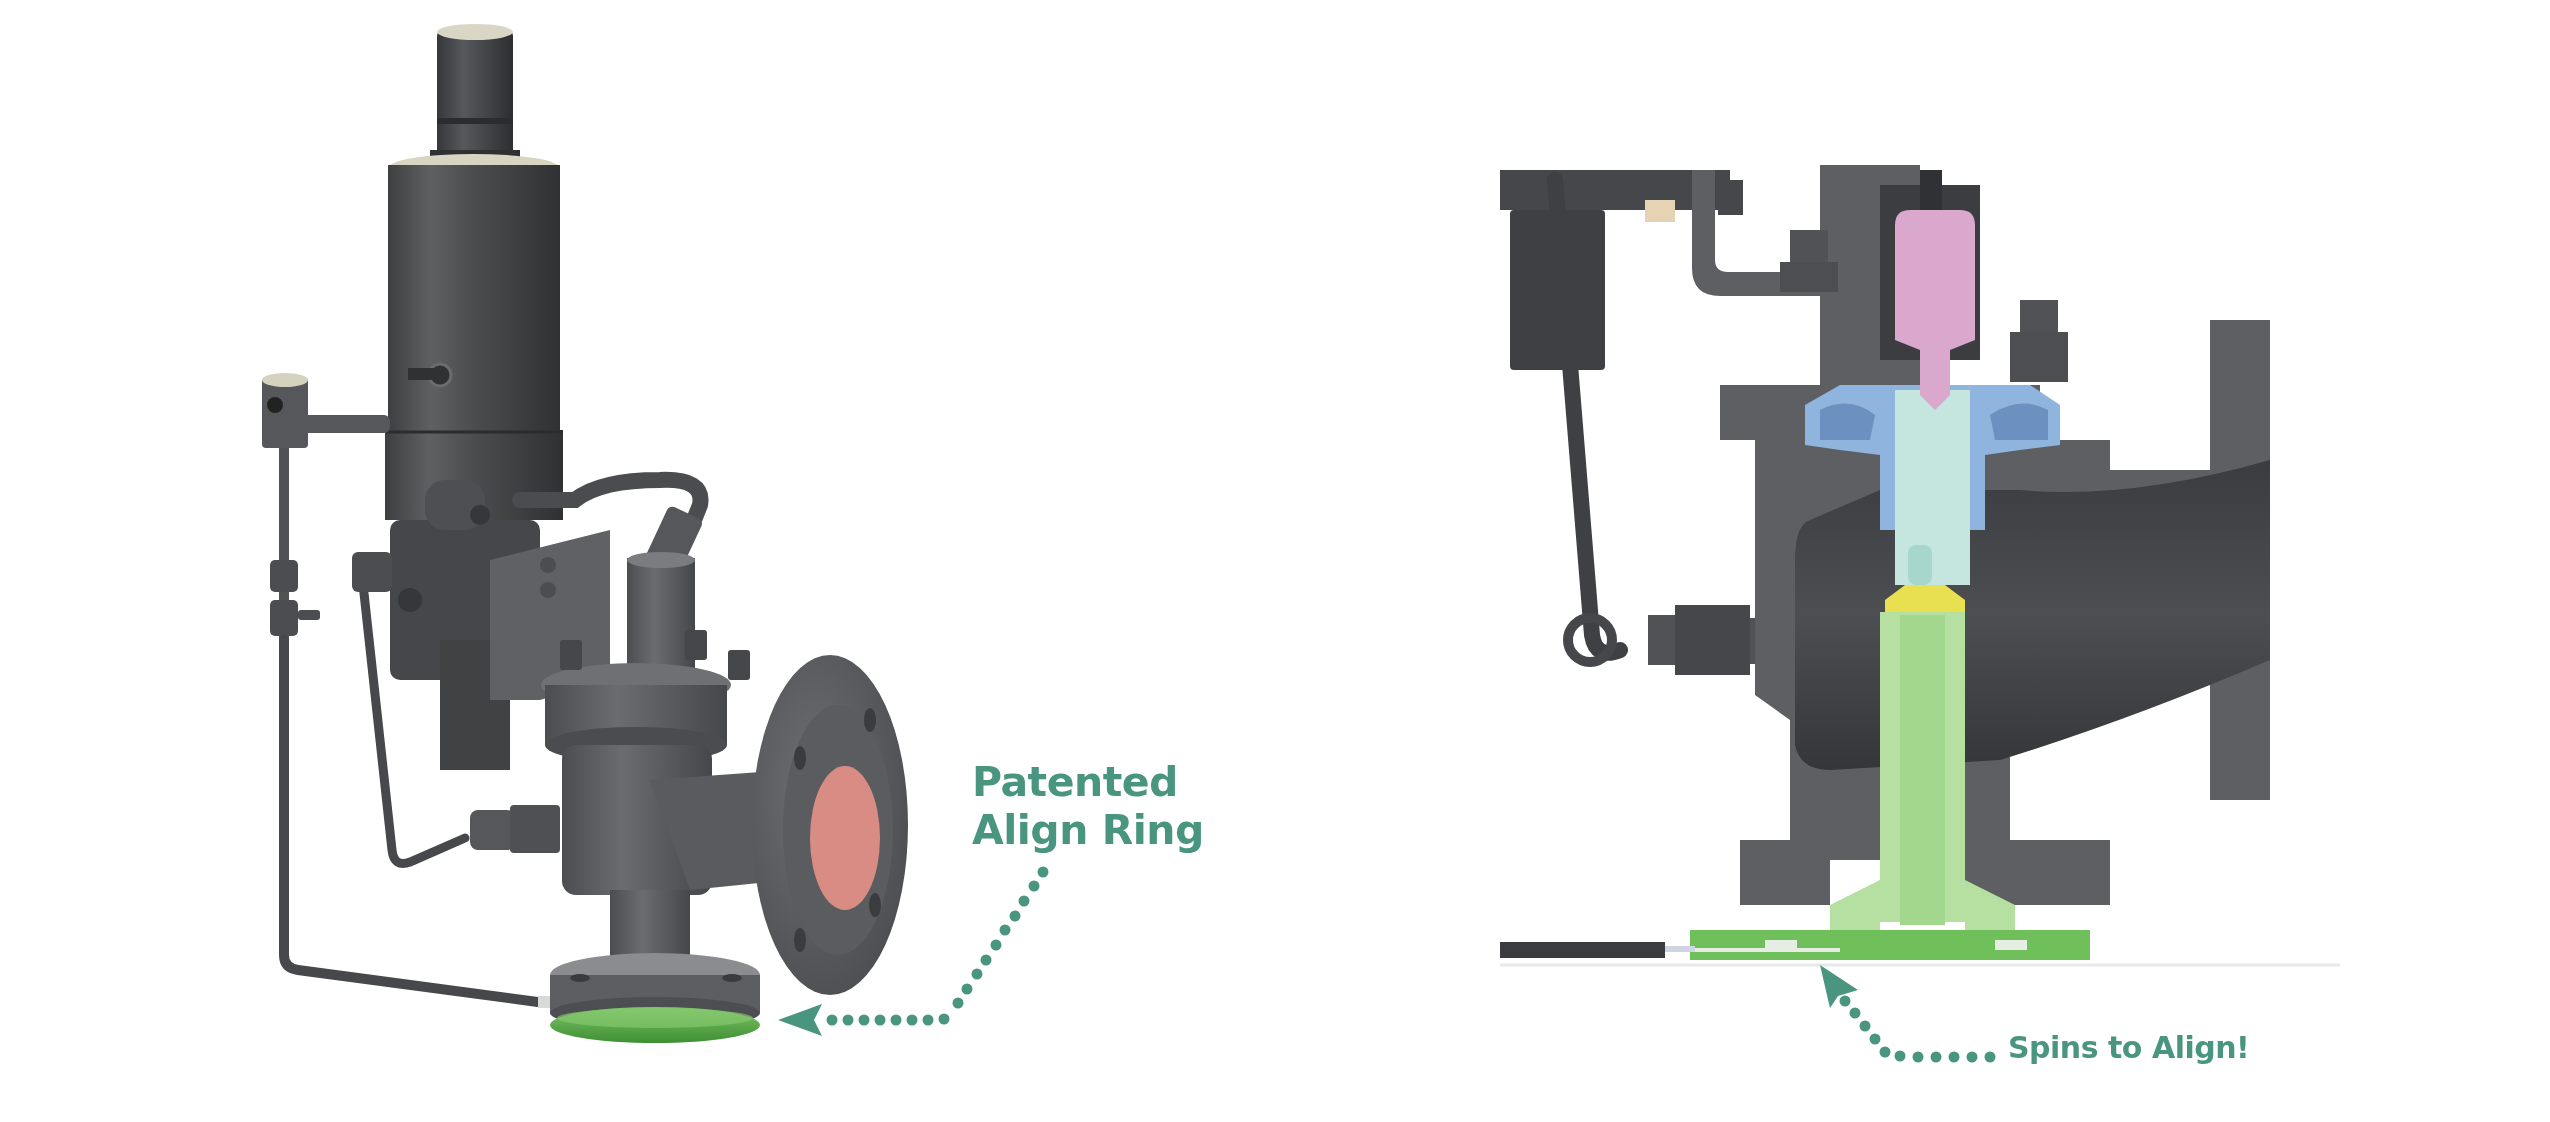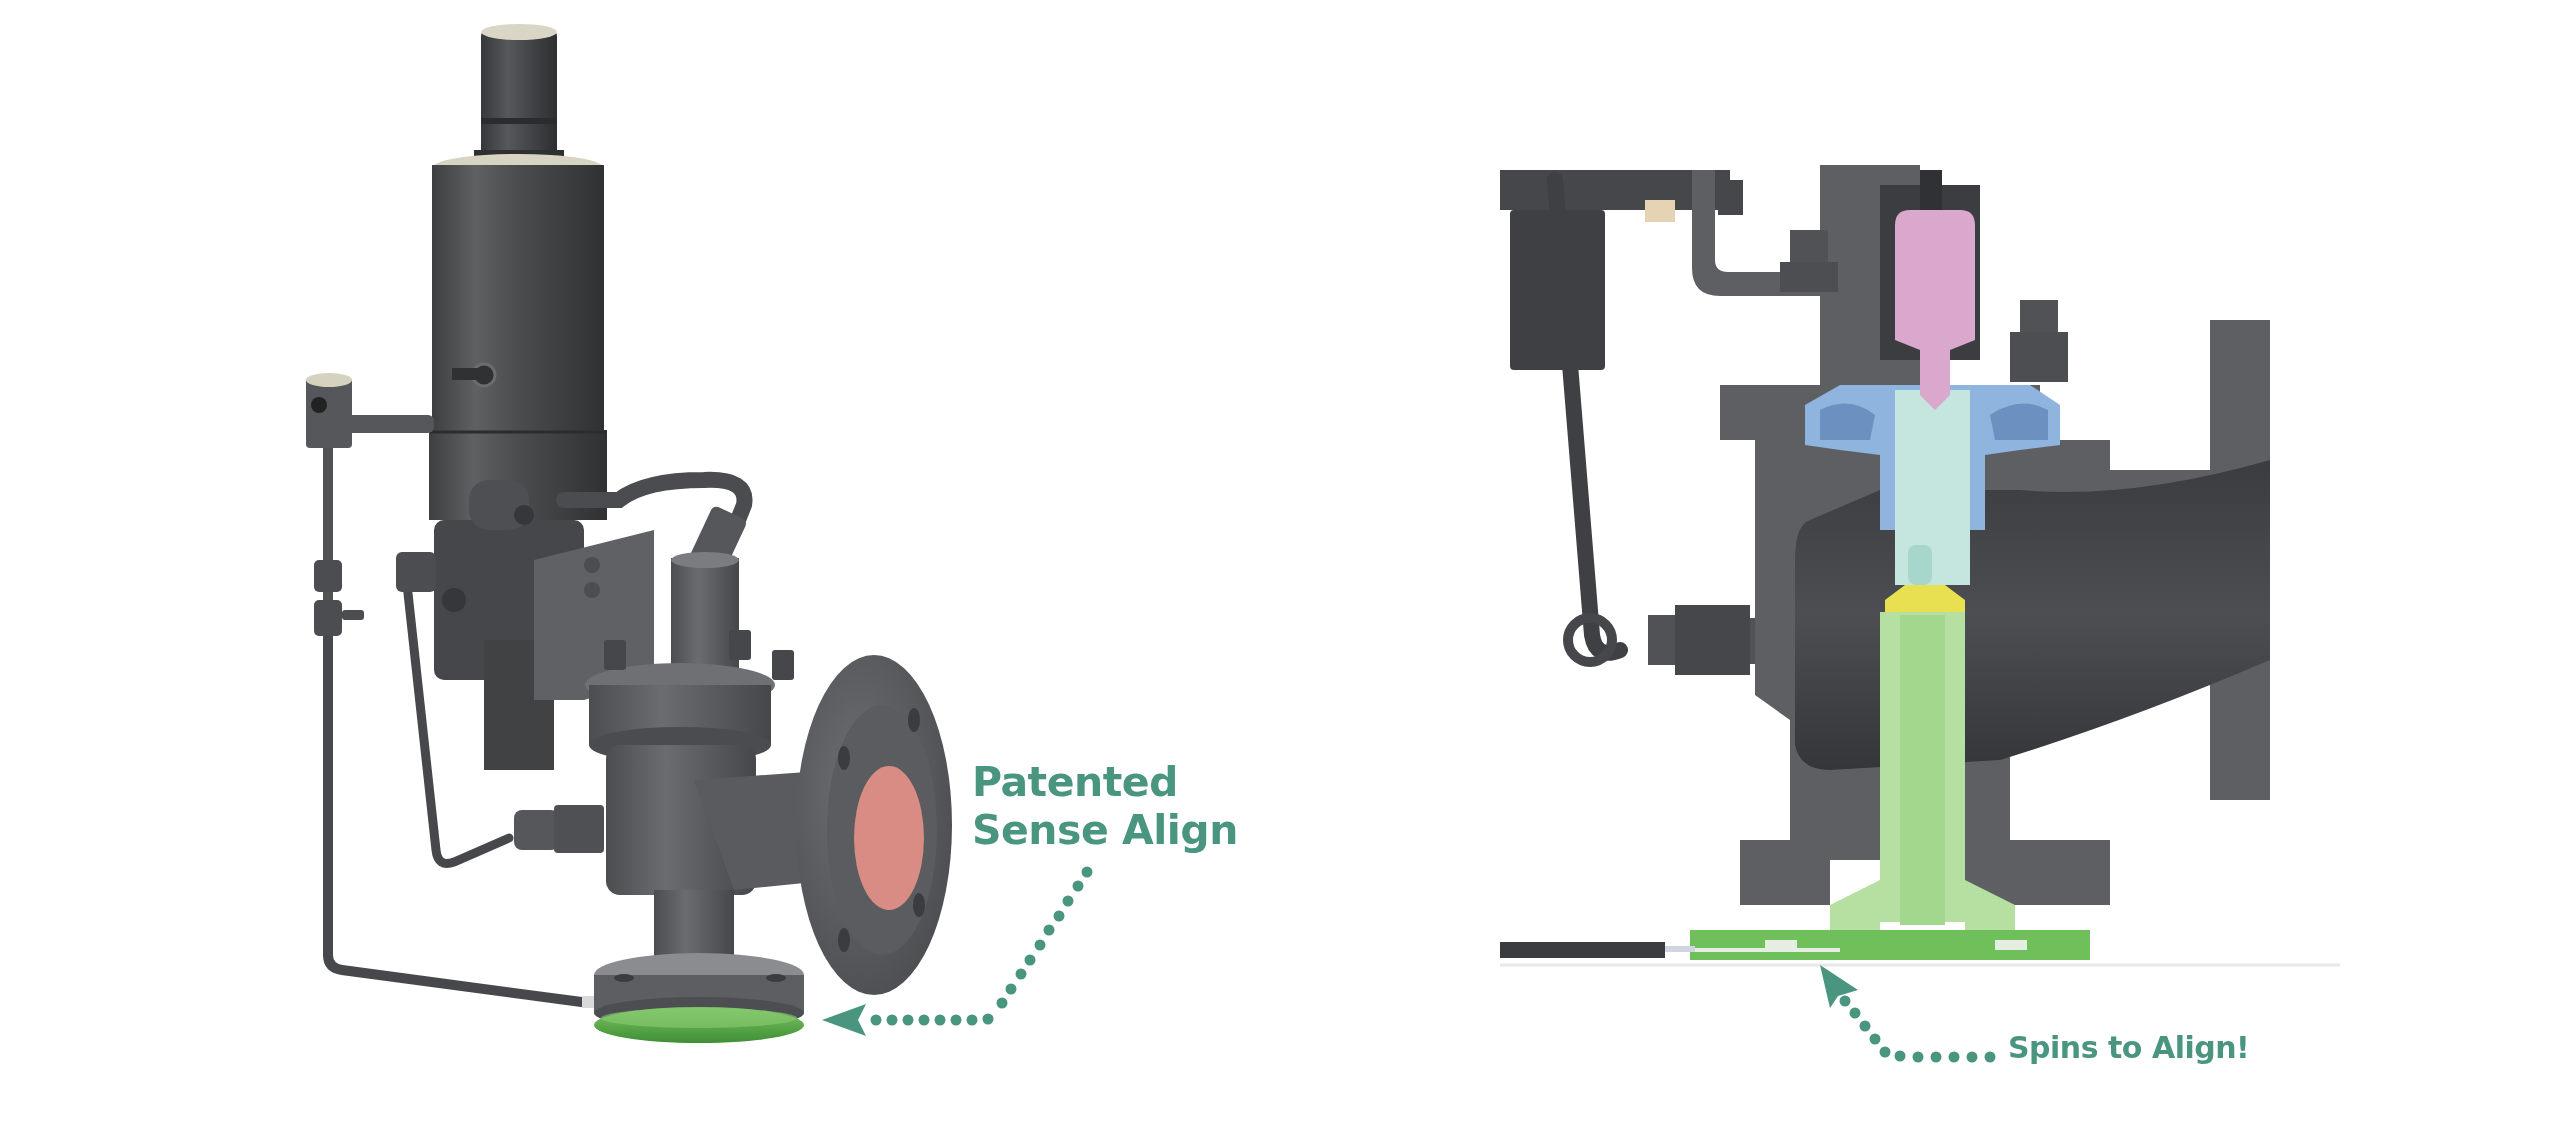--- a/index.html
+++ b/index.html
@@ -16,21 +16,21 @@
     }
     .stage {
       position: absolute;
       left: 0; top: 0;
       width: 2550px;
       height: 1122px;
     }
     .panel {
       position: absolute;
     }
-    #panel-left { left: 0; top: 0; width: 1275px; height: 1122px; padding-left: 44px; }
+    #panel-left { left: 0; top: 0; width: 1275px; height: 1122px; }
     #panel-right { left: 1275px; top: 0; width: 1275px; height: 1122px; }
     svg { display: block; }
     .callout {
       position: absolute;
       color: #4a9580;
       font-family: "DejaVu Sans", sans-serif;
       font-weight: bold;
       letter-spacing: -0.5px;
       line-height: 1.18;
     }
@@ -173,21 +173,21 @@
         <circle cx="880" cy="1020" r="5.5"></circle>
         <circle cx="864" cy="1020" r="5.5"></circle>
         <circle cx="848" cy="1020" r="5.5"></circle>
         <circle cx="832" cy="1020" r="5.5"></circle>
         <polygon points="778,1020 822,1004 814,1020 822,1036"></polygon>
       </g>
     </svg>
 
     <div class="callout" id="callout-sense-ring">
       <span>Patented</span>
-      <span>Sense Align</span>
+      <span>Align Ring</span>
     </div>
   </div>
 
   <div class="panel" id="panel-right">
     <svg width="1275" height="1122" viewBox="1275 0 1275 1122">
       <defs>
         <linearGradient id="boreGrad" x1="0" x2="0" y1="0" y2="1">
           <stop offset="0" stop-color="#3a3c40"></stop>
           <stop offset="0.5" stop-color="#4c4e52"></stop>
           <stop offset="1" stop-color="#34363a"></stop>

